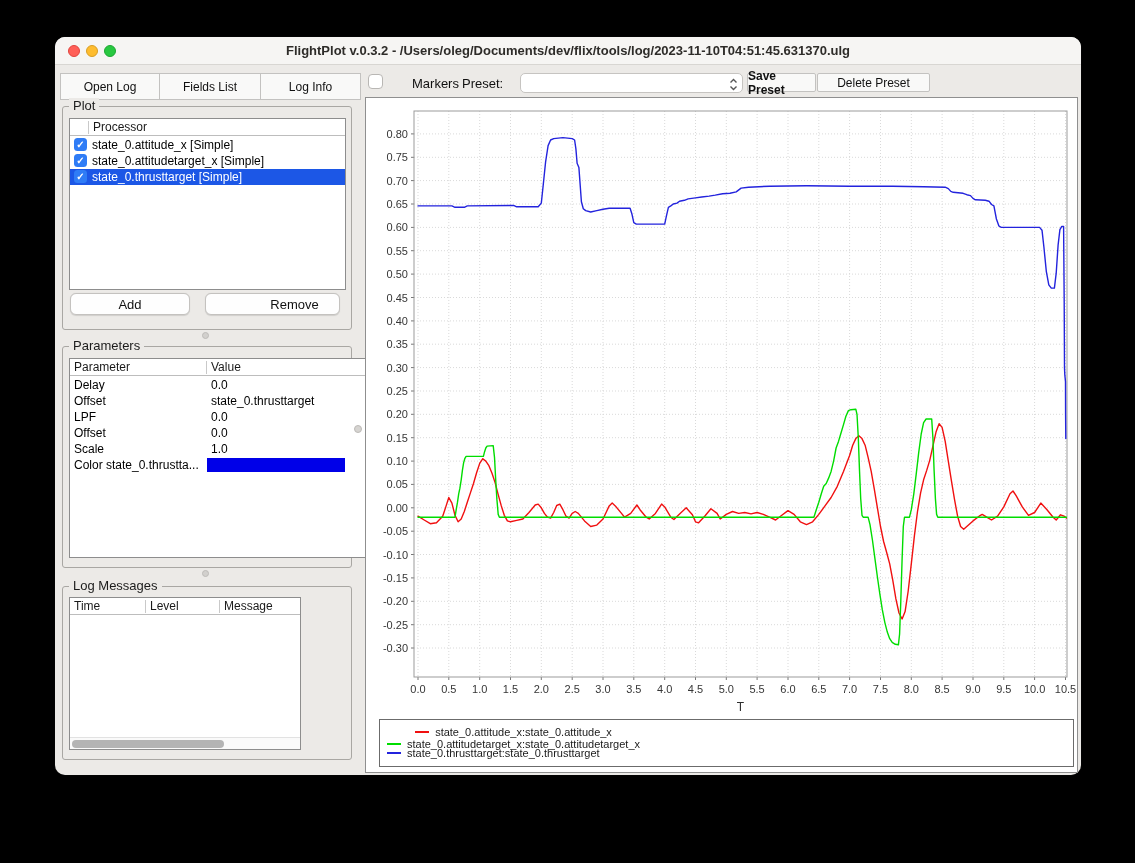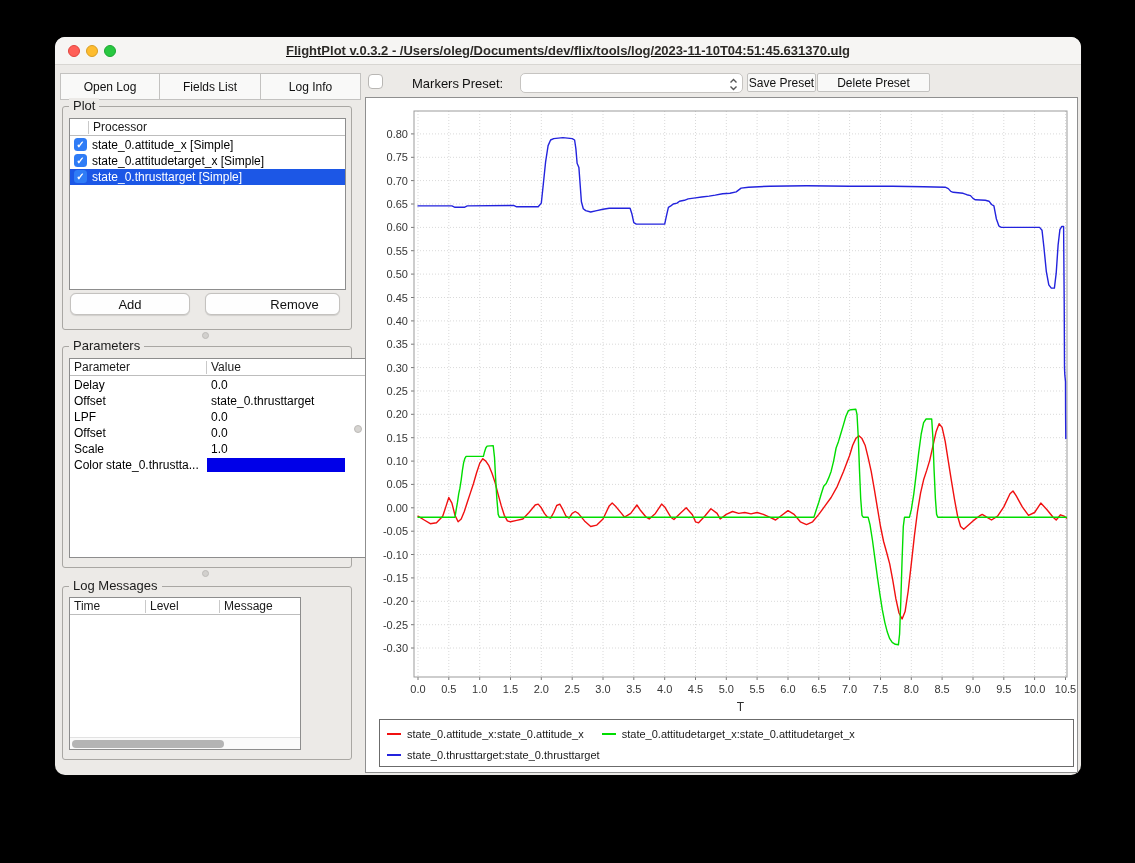--- a/index.html
+++ b/index.html
@@ -4,21 +4,21 @@
 <style>
   * { box-sizing: border-box; margin: 0; padding: 0; }
   html,body { width:1135px; height:863px; background:#000; overflow:hidden;
               font-family:"Liberation Sans", sans-serif; }
   .window { position:absolute; left:55px; top:37px; width:1026px; height:738px;
             background:#eceae7; border-radius:10px; overflow:hidden;
             box-shadow:0 22px 70px rgba(0,0,0,.85), 0 0 1px rgba(255,255,255,.25);}
   
   .titlebar { position:absolute; left:0; top:0; width:100%; height:28px;
               background:#f6f5f3; border-bottom:1px solid #d8d6d2;
-              display:flex; align-items:center; justify-content:center;text-decoration:underline; }
+              display:flex; align-items:center; justify-content:center; }
   .tl { position:absolute; top:8px; width:12px; height:12px; border-radius:50%; }
   .tl.red   { left:13px; background:#ff5f57; border:0.5px solid #e0443e;}
   .tl.yellow{ left:31px; background:#febc2e; border:0.5px solid #d89e24;}
   .tl.green { left:49px; background:#28c840; border:0.5px solid #1ea733;}
   .title { font-size:13px; font-weight:bold; color:#2e2c29; }
   
   .tbtn { position:absolute; top:36px; height:27px; background:#f9f9f8;
           border:1px solid #c3c2c0; font-size:12px; color:#111;
           display:flex; align-items:center; justify-content:center; cursor:default;}
   .checkbox { position:absolute; width:15px; height:15px; background:#fff;
@@ -58,21 +58,21 @@
   .swatch { position:absolute; left:137px; top:1px; width:138px; height:14px; }
   .scrollbar-h { position:absolute; left:0; bottom:0; width:100%; height:12px;
                  background:#fafafa; border-top:1px solid #e2e2e2; }
   .scrollbar-h .thumb { position:absolute; left:2px; top:2px; width:152px; height:8px;
                         border-radius:4px; background:#b4b4b4; }
   
   .chart-panel { position:absolute; left:310px; top:60px; width:713px; height:676px;
                  background:#fff; border:1px solid #8f8f8f; }
   .legend { position:absolute; left:13px; top:621px; width:695px; height:48px;
             background:#fff; border:1px solid #6b6b6b; font-size:11px; color:#1a1a1a;}
-  .legend .lrow { position:absolute; left:7px; height:16px; display:flex; align-items:center;}
+  .legend .lrow { position:absolute; left:7px; height:16px; display:flex; align-items:center;flex-direction:column;}
   .legend .lrow.r1 { top:6px; } .legend .lrow.r2 { top:27px; }
   .legend .dash { width:14px; height:2px; margin-right:6px; }
   .legend .entry { display:flex; align-items:center; margin-right:18px; white-space:nowrap;}
   .divider-handle { position:absolute; left:299px; top:388px; width:8px; height:8px;
                     border-radius:50%; background:#d6d4d1; border:1px solid #bcbab7;}
 </style>
 </head>
 <body>
 
 <div class="window">
@@ -92,21 +92,21 @@
   <span class="lbl" style="left:383px;top:39px;">Preset:</span>
   <div class="combo">
     <span class="val"></span>
     <span class="stepper">
       <svg width="9" height="13" viewBox="0 0 9 13">
           <polyline points="1.5,4.5 4.5,1.5 7.5,4.5" fill="none" stroke="#565656" stroke-width="1.4"></polyline>
           <polyline points="1.5,8.5 4.5,11.5 7.5,8.5" fill="none" stroke="#565656" stroke-width="1.4"></polyline>
         </svg>
     </span>
   </div>
-  <div class="rbtn" style="left:692px;width:69px;">Save Preset</div>
+  <div class="rbtn" style="left:692px;width:69px;font-weight:bold;">Save Preset</div>
   <div class="rbtn" style="left:762px;width:113px;">Delete Preset</div>
 
   <div class="groupbox" style="left:7px;top:69px;width:290px;height:224px;">
     <span class="gtitle">Plot</span>
   </div>
   <div class="table" style="left:14px;top:81px;width:277px;height:172px;">
     <div class="thead">
       <span class="hdiv" style="left:18px;"></span>
       <span class="hcell" style="left:19px;">Processor</span>
     </div>

